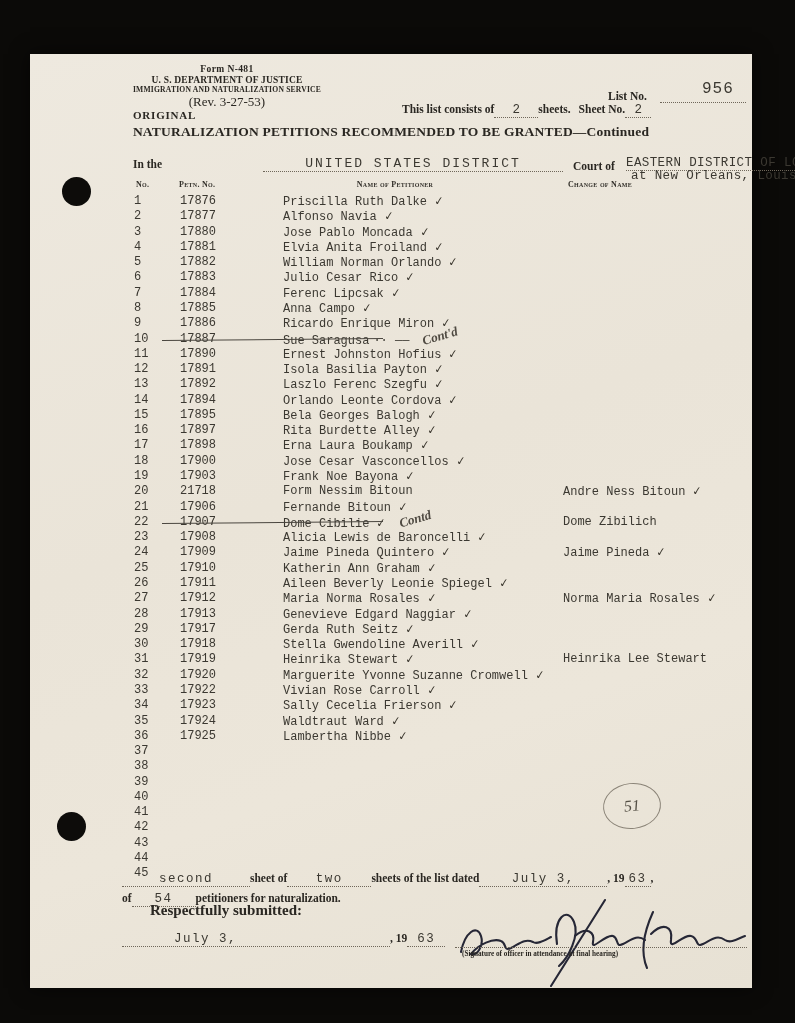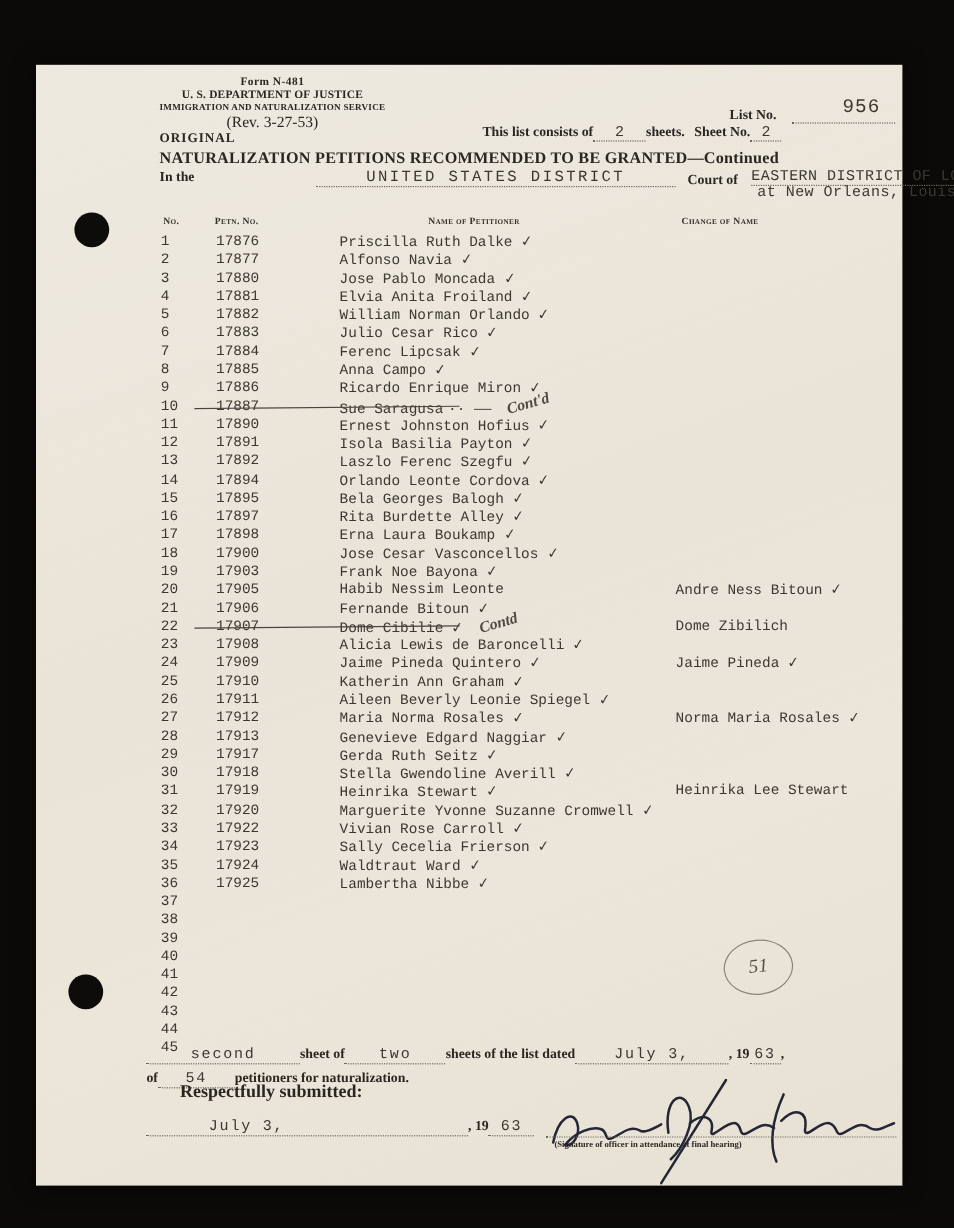--- a/index.html
+++ b/index.html
@@ -29,21 +29,21 @@
 
   .consists{position:absolute;left:372px;top:49px;font-size:11.5px;font-weight:bold;white-space:nowrap;
             display:flex;align-items:baseline;}
   .blank{display:inline-block;border-bottom:1.5px dotted #6f675a;text-align:center;}
   .consists .blank{width:44px;}
   .consists .typed{font-size:12.5px;font-weight:normal;}
 
   .doc-title{position:absolute;left:0;top:70px;width:100%;text-align:center;
              font-size:13.5px;font-weight:bold;letter-spacing:.2px;}
 
-  .court-line{position:absolute;left:103px;top:88px;width:600px;font-size:11.5px;font-weight:bold;white-space:nowrap;}
+  .court-line{position:absolute;left:103px;top:104px;width:600px;font-size:11.5px;font-weight:bold;white-space:nowrap;}
   .court-blank1{position:absolute;left:130px;top:-2px;width:300px;border-bottom:1.5px dotted #6f675a;text-align:center;}
   .court-blank1 .typed{font-size:13px;letter-spacing:2px;font-weight:normal;}
   .court-of{position:absolute;left:440px;top:2px;}
   .district{position:absolute;left:493px;top:-2px;width:245px;}
   .district .typed{font-size:12.5px;letter-spacing:.4px;font-weight:normal;white-space:nowrap;border-bottom:1.5px dotted #6f675a;}
   .district-l2{position:absolute;left:498px;top:11px;font-size:12.5px;letter-spacing:.4px;font-weight:normal;white-space:nowrap;}
 
   .col-headers{position:absolute;top:126px;left:0;width:100%;font-size:8px;font-weight:bold;color:#33302a;}
   .col-headers span{position:absolute;white-space:nowrap;font-variant:small-caps;letter-spacing:.3px;}
   .h-no{left:106px;}
@@ -247,22 +247,22 @@
     <span class="c-change typed"></span>
   </div>
         <div class="row" style="top: 275.04px;">
     <span class="c-no typed">19</span>
     <span class="c-petn typed">17903</span>
     <span class="c-name typed"><span>Frank Noe Bayona</span><span class="check">✓</span></span>
     <span class="c-change typed"></span>
   </div>
         <div class="row" style="top: 290.32px;">
     <span class="c-no typed">20</span>
-    <span class="c-petn typed">17905</span>
-    <span class="c-name typed"><span>Habib Nessim Leonte</span></span>
+    <span class="c-petn typed">21718</span>
+    <span class="c-name typed"><span>Form Nessim Bitoun</span></span>
     <span class="c-change typed"><span>Andre Ness Bitoun</span><span class="check">✓</span></span>
   </div>
         <div class="row" style="top: 305.6px; padding-left: 34px;">
     <span class="c-no typed">21</span>
     <span class="c-petn typed">17906</span>
     <span class="c-name typed"><span>Fernande Bitoun</span><span class="check">✓</span></span>
     <span class="c-change typed"></span>
   </div>
         <div class="row" style="top: 320.88px;">
     <span class="c-no typed">22</span>

